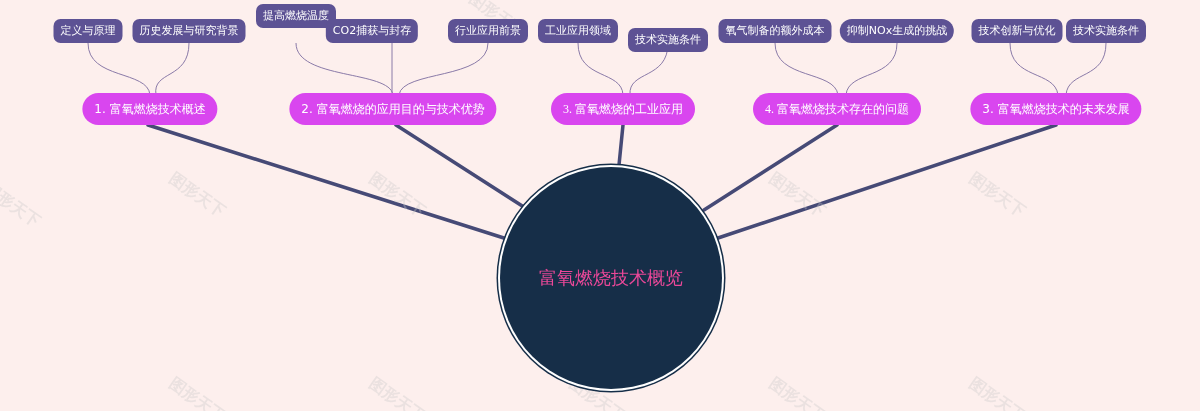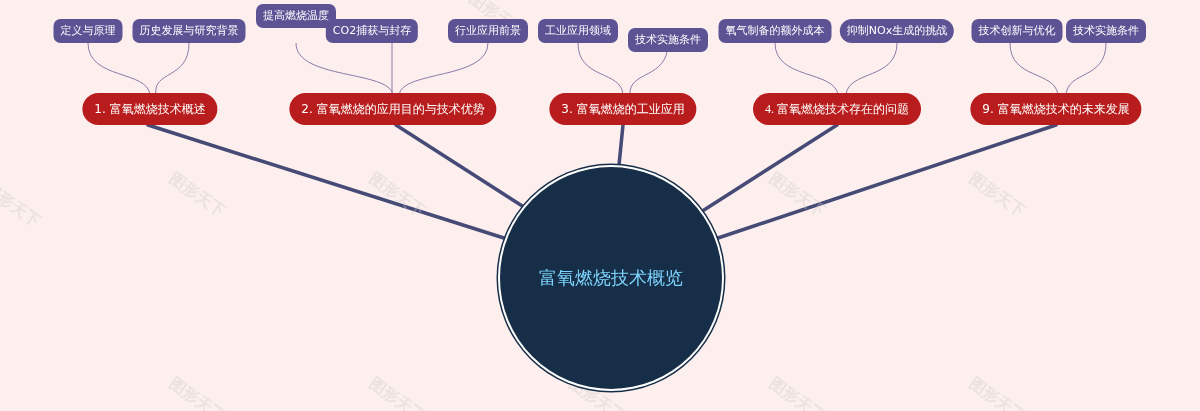--- a/index.html
+++ b/index.html
@@ -17,32 +17,32 @@
   }
   .l2 {
     position: absolute; height: 24px; line-height: 24px;
     background: #5d5294; color: #ffffff; font-size: 11px;
     border-radius: 7px; padding: 0 7px; white-space: nowrap;
     transform: translateX(-50%);
     box-sizing: border-box;
   }
   .l1 {
     position: absolute; height: 32px; line-height: 32px;
-    background: #b91c1c; color: #ffffff; font-size: 12px;
+    background: #d946ef; color: #ffffff; font-size: 12px;
     border-radius: 16px; padding: 0 12px; white-space: nowrap;
     transform: translateX(-50%);
     box-sizing: border-box;
     text-align: center;
   }
   .root {
     position: absolute; left: 500px; top: 167px; width: 222px; height: 222px;
     border-radius: 50%; background: #162e48;
     box-shadow: 0 0 0 2px #ffffff, 0 0 0 3.5px #162e48;
     display: flex; align-items: center; justify-content: center;
-    color: #7dd3fc; font-size: 18px;
+    color: #ec4899; font-size: 18px;
   }
 </style>
 </head>
 <body>
 
 <svg id="canvas" viewBox="0 0 1200 411">
 
   <g stroke="#464a76" stroke-width="3.5" fill="none" stroke-linecap="round">
     <line x1="148" y1="125" x2="507" y2="239"></line>
     <line x1="396" y1="125" x2="527" y2="209"></line>
@@ -85,19 +85,19 @@
 <div class="l2" style="left:488px;top:19px;">行业应用前景</div>
 <div class="l2" style="left:578px;top:19px;text-align:right;">工业应用领域</div>
 <div class="l2" style="left:668px;top:28px;">技术实施条件</div>
 <div class="l2" style="left:775px;top:19px;">氧气制备的额外成本</div>
 <div class="l2" style="left:897px;top:19px;border-radius:12px;">抑制NOx生成的挑战</div>
 <div class="l2" style="left:1010px;top:19px;margin-left:7px;">技术创新与优化</div>
 <div class="l2" style="left:1106px;top:19px;">技术实施条件</div>
 
 <div class="l1" style="left:150px;top:93px;">1. 富氧燃烧技术概述</div>
 <div class="l1" style="left:393px;top:93px;">2. 富氧燃烧的应用目的与技术优势</div>
-<div class="l1" style="left:623px;top:93px;">3. 富氧燃烧的工业应用</div>
+<div class="l1" style="left:623px;top:93px;font-family:Liberation Serif, serif;">3. 富氧燃烧的工业应用</div>
 <div class="l1" style="left:837px;top:93px;font-family:Liberation Serif, serif;">4. 富氧燃烧技术存在的问题</div>
-<div class="l1" style="left:1056px;top:93px;">9. 富氧燃烧技术的未来发展</div>
+<div class="l1" style="left:1056px;top:93px;">3. 富氧燃烧技术的未来发展</div>
 
 <div class="root">
   <span>富氧燃烧技术概览</span>
 </div>
 
 </body></html>

